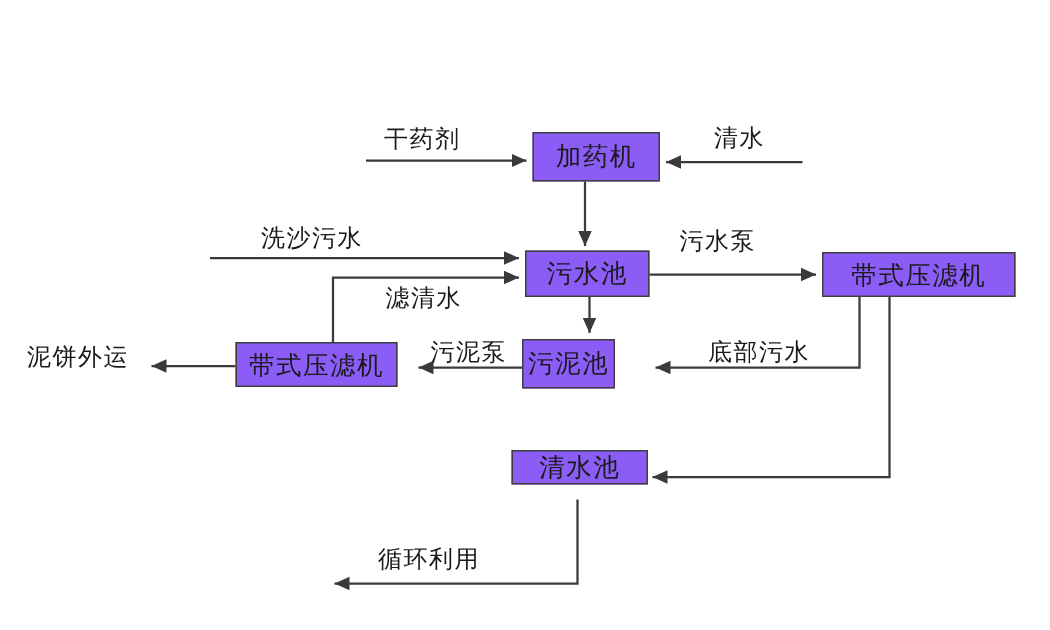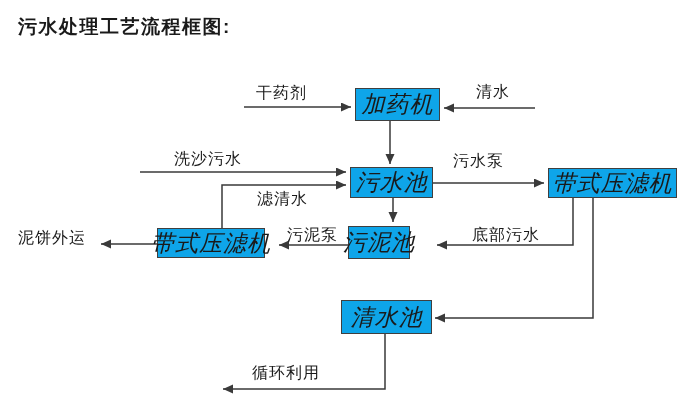--- a/index.html
+++ b/index.html
@@ -5,23 +5,23 @@
   html,body{margin:0;padding:0;background:#ffffff;}
   .stage{
     position:relative;width:700px;height:420px;background:#ffffff;overflow:hidden;
     font-family:"Liberation Sans","DejaVu Sans",sans-serif;color:#1a1a1a;
   }
   .title{
     position:absolute;left:18px;top:14px;font-size:19px;font-weight:bold;
     letter-spacing:1.5px;white-space:nowrap;
   }
   .node{
-    position:absolute;box-sizing:border-box;background:#0ea5e9;
+    position:absolute;box-sizing:border-box;background:#8b5cf6;
     border:1.5px solid #3f3f3f;display:flex;align-items:center;justify-content:center;
-    font-size:23px;letter-spacing:1px;white-space:nowrap;font-style:italic;
+    font-size:17px;letter-spacing:1px;white-space:nowrap;
   }
   .lbl{
     position:absolute;font-size:16px;letter-spacing:1px;white-space:nowrap;
   }
   svg.wires{position:absolute;left:0;top:0;pointer-events:none;}
   .wire{stroke:#3a3a3a;stroke-width:1.5;fill:none;}
 </style>
 </head>
 <body>
 
@@ -40,28 +40,27 @@
     <polyline class="wire" points="222,228 222,185 346,185" marker-end="url(#ah)"></polyline>
     <line class="wire" x1="433" y1="183" x2="544" y2="183" marker-end="url(#ah)"></line>
     <line class="wire" x1="393" y1="198" x2="393" y2="222" marker-end="url(#ah)"></line>
     <polyline class="wire" points="573,198 573,245 437,245" marker-end="url(#ah)"></polyline>
     <line class="wire" x1="348" y1="245" x2="279" y2="245" marker-end="url(#ah)"></line>
     <line class="wire" x1="157" y1="244" x2="101" y2="244" marker-end="url(#ah)"></line>
     <polyline class="wire" points="593,198 593,318 435,318" marker-end="url(#ah)"></polyline>
     <polyline class="wire" points="385,333 385,389 223,389" marker-end="url(#ah)"></polyline>
   </svg>
 
-  <div class="title">污水处理工艺流程框图:</div>
 
   <div class="node" style="left:355px;top:88px;width:85px;height:33px">加药机</div>
   <div class="node" style="left:350px;top:167px;width:83px;height:31px">污水池</div>
   <div class="node" style="left:548px;top:168px;width:129px;height:30px">带式压滤机</div>
   <div class="node" style="left:157px;top:228px;width:108px;height:30px">带式压滤机</div>
   <div class="node" style="left:348px;top:226px;width:62px;height:33px">污泥池</div>
-  <div class="node" style="left:341px;top:300px;width:91px;height:34px">清水池</div>
+  <div class="node" style="left:341px;top:300px;width:91px;height:23px">清水池</div>
 
   <div class="lbl" style="left:256px;top:83px">干药剂</div>
   <div class="lbl" style="left:476px;top:82px">清水</div>
   <div class="lbl" style="left:174px;top:149px">洗沙污水</div>
   <div class="lbl" style="left:257px;top:189px">滤清水</div>
   <div class="lbl" style="left:453px;top:151px">污水泵</div>
   <div class="lbl" style="left:472px;top:225px">底部污水</div>
   <div class="lbl" style="left:287px;top:225px">污泥泵</div>
   <div class="lbl" style="left:18px;top:228px">泥饼外运</div>
   <div class="lbl" style="left:252px;top:363px">循环利用</div>

